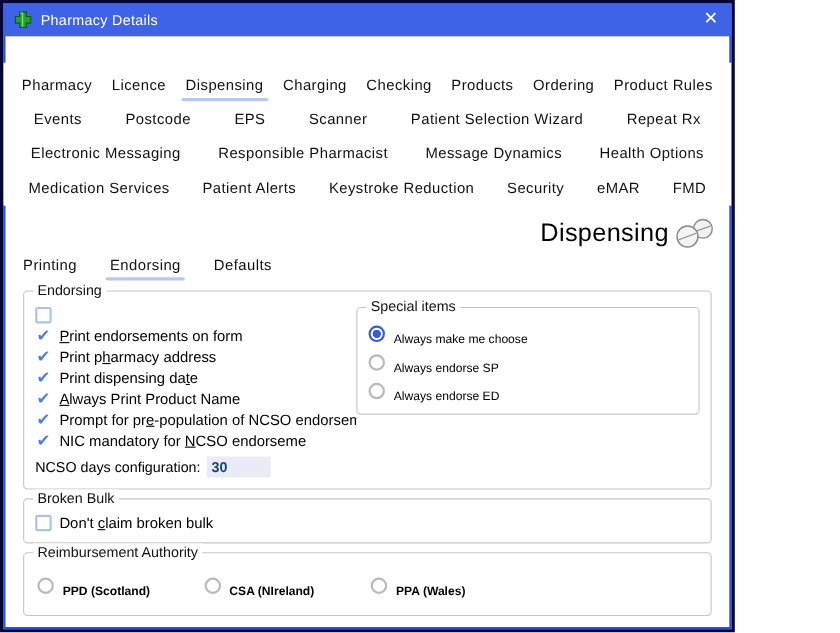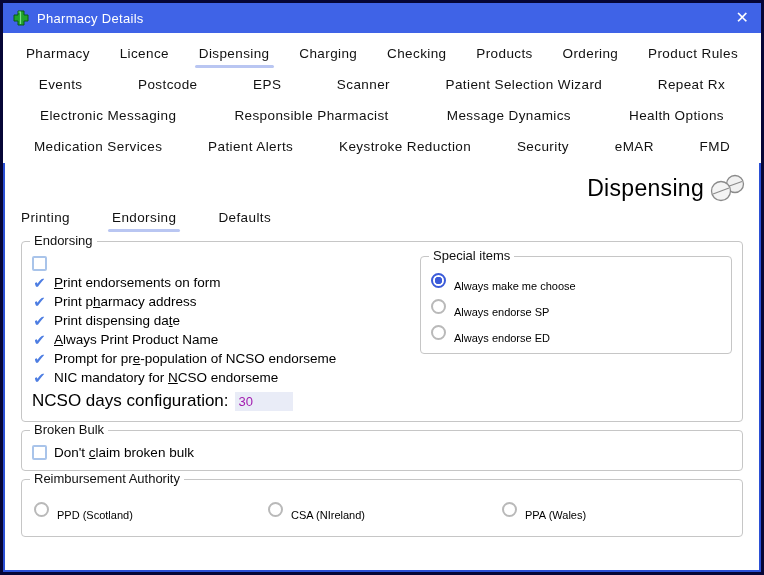--- a/index.html
+++ b/index.html
@@ -4,63 +4,63 @@
 <style>
   :root{
     --titlebar:#3f63e7; --button:#3d5cd9; --tab-underline:#b9c6f2; --check:#4d7de2;
     --checkbox-border:#a9c4ea; --input-bg:#e9ecf7; --border-outer:#060636;
     --border-inner:#2b50d6; --groupbox-border:#c6c6c6; --accent:#3b5bd9;
   }
   *{box-sizing:border-box;}
   html,body{margin:0;padding:0;}
   body{width:764px;height:575px;font-family:"Liberation Sans","DejaVu Sans",sans-serif;background:#fff;}
   .window{
-    width:764px;height:575px;background:#fff;border:3px solid var(--border-outer);
+    width:668px;height:575px;background:#fff;border:3px solid var(--border-outer);
     box-shadow:inset 0 0 0 2px var(--border-inner);overflow:hidden;display:flex;flex-direction:column;
   }
   
   .titlebar{height:30px;background:var(--titlebar);display:flex;align-items:center;padding:0 12px 0 10px;gap:8px;flex:0 0 auto;}
   .title-text{color:#fff;font-size:13px;letter-spacing:.3px;}
   .close{margin-left:auto;color:#fff;font-size:16px;line-height:16px;cursor:default;font-weight:300;}
   .cross-icon{width:16px;height:16px;display:block;}
   
-  .tabrows{flex:0 0 auto;background:#fff;padding-top:6px;}
+  .tabrows{flex:0 0 auto;background:#fff;padding-top:6px;margin-top:24px;}
   .tabrow{display:flex;justify-content:space-around;align-items:center;height:31px;padding:0 8px;}
   .tab{font-size:13.5px;color:#111;letter-spacing:.4px;position:relative;padding:2px 2px 4px;cursor:default;white-space:nowrap;}
   .tab.selected::after{content:"";position:absolute;left:-2px;right:-2px;bottom:-3px;height:3px;border-radius:2px;background:var(--tab-underline);}
   
   .heading{display:flex;justify-content:flex-end;align-items:center;gap:5px;padding:10px 14px 2px 0;height:42px;}
   .heading-text{font-size:23px;color:#000;letter-spacing:.3px;}
   
-  .subtabs{display:flex;gap:38px;padding:4px 4px 8px 16px;height:30px;align-items:center;}
+  .subtabs{display:flex;gap:26px;padding:4px 4px 8px 16px;height:30px;align-items:center;}
   
   .groupbox{position:relative;border:1px solid var(--groupbox-border);border-radius:4px;margin:0 18px;padding:12px 8px 8px 8px;}
   .legend{position:absolute;top:-9px;left:8px;background:#fff;padding:0 4px;font-size:13px;color:#111;}
   
   .cbrow{display:flex;align-items:center;gap:7px;height:19px;padding-left:2px;cursor:default;}
   .box{width:15px;height:15px;border:2px solid var(--checkbox-border);border-radius:2px;background:#fff;flex:0 0 auto;}
   .check{color:var(--check);font-size:15px;line-height:15px;width:15px;text-align:center;flex:0 0 auto;}
   .cblabel{font-size:13.5px;color:#000;white-space:nowrap;}
   .mn{text-decoration:underline;}
   
   .endorsing-flex{display:flex;align-items:flex-start;}
   .cbcol{flex:1 1 auto;overflow:hidden;}
   .special-box{flex:0 0 312px;margin:2px 2px 6px 0;padding:10px 8px 8px 8px;}
   
   .radiorow{display:flex;align-items:center;gap:8px;height:26px;padding-left:2px;cursor:default;}
   .radio{width:15px;height:15px;border-radius:50%;border:2px solid #b9b9b9;background:#fff;flex:0 0 auto;}
   .radio.on{border:2px solid var(--accent);background:radial-gradient(circle,var(--accent) 0 3.5px,#fff 4px);}
   .radiolabel{font-size:11px;color:#000;white-space:nowrap;margin-top:11px;}
   
   .ncso-row{display:flex;align-items:center;gap:6px;height:24px;margin-top:2px;padding-left:2px;}
-  .ncso-label{font-size:17px;color:#000;}
-  .ncso-input{width:58px;height:19px;border:none;background:var(--input-bg);font-family:inherit;font-size:13px;color:#a21caf;padding:0 4px;}
+  .ncso-label{font-size:13px;color:#000;}
+  .ncso-input{width:58px;height:19px;border:none;background:var(--input-bg);font-family:inherit;font-size:13px;color:#0c4a6e;padding:0 4px;font-weight:bold;}
   
   .section-gap{height:8px;flex:0 0 auto;}
-  .reimb-grid{display:grid;grid-template-columns:1fr 1fr 1fr;row-gap:7px;padding:4px 0 6px 2px;}
+  .reimb-grid{display:grid;grid-template-columns:1fr 1fr 1fr 1fr;row-gap:7px;padding:4px 0 6px 2px;font-weight:bold;}
   
   .btnbar{display:flex;justify-content:flex-end;gap:12px;padding:12px 16px 0 0;}
 </style>
 </head>
 <body>
 
 <div class="window">
 
   <div class="titlebar">
     <svg class="cross-icon" viewBox="0 0 16 16">

